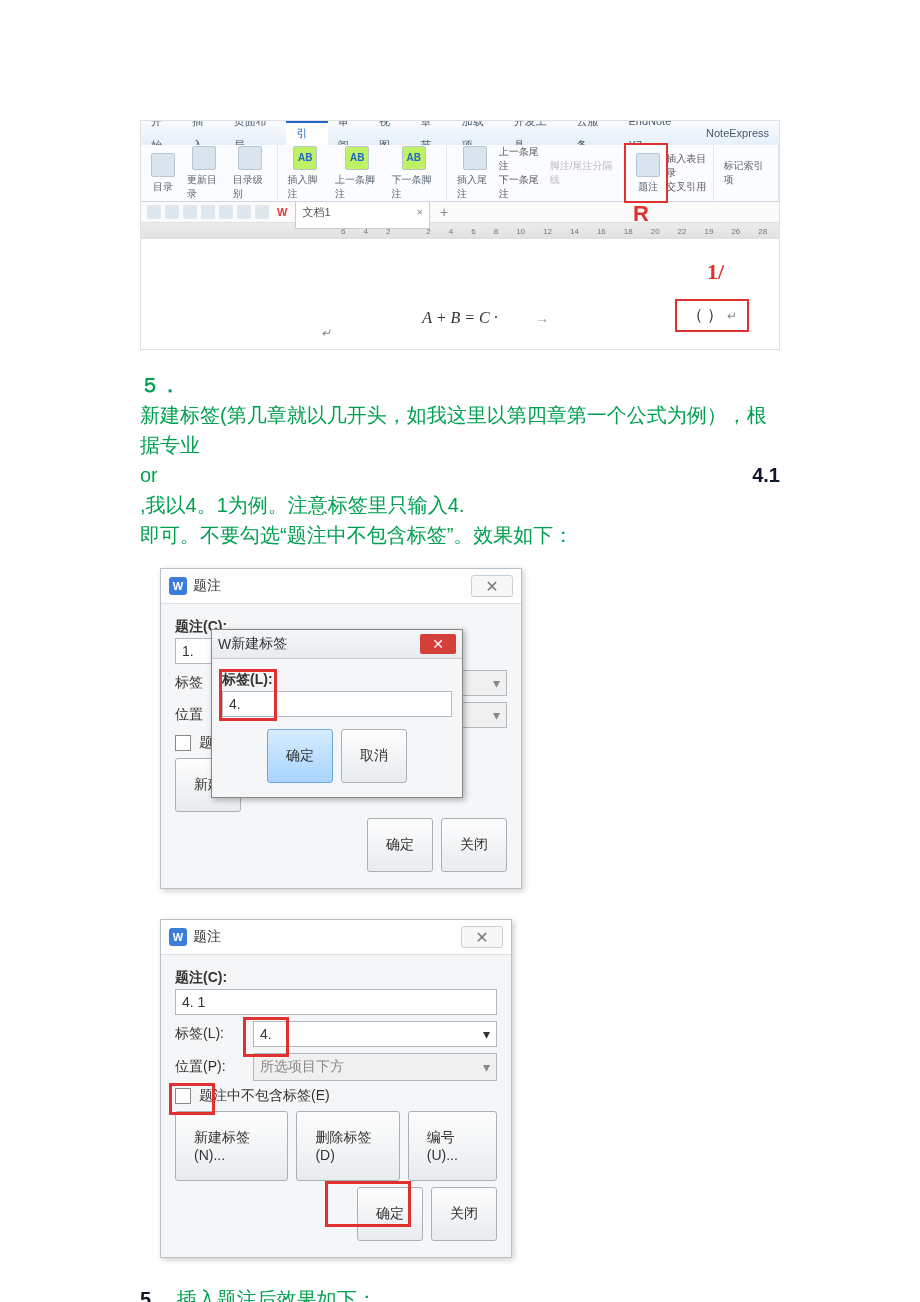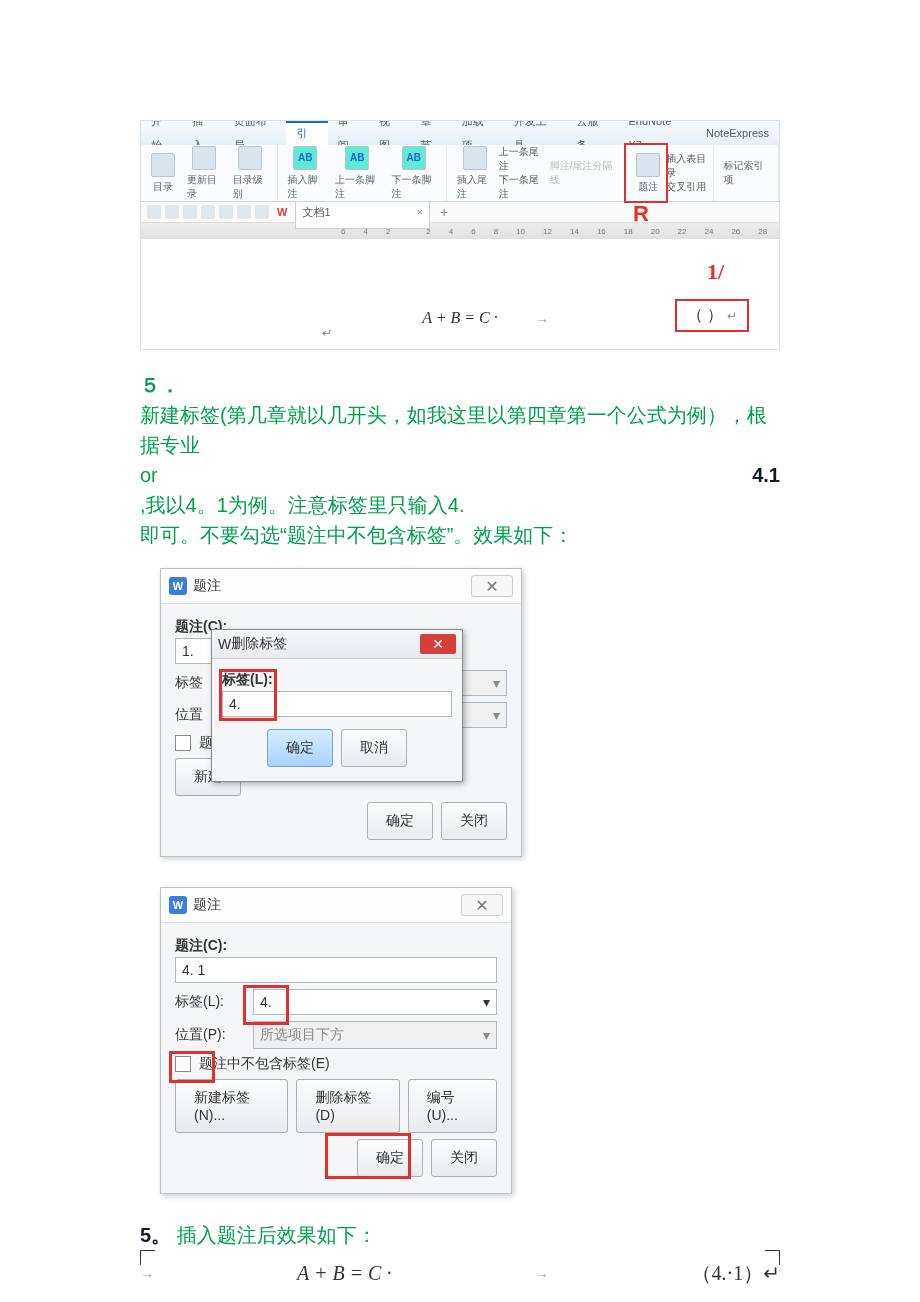--- a/index.html
+++ b/index.html
@@ -67,21 +67,21 @@
     width: 22px;
     height: 22px;
     background: #d9e4ef;
     border: 1px solid #b8c5d2;
     margin-bottom: 3px;
     border-radius: 2px;
   }
   .rbtn .ico.txt {
     display:flex;align-items:center;justify-content:center;
     font-size:10px;color:#2268c8;font-weight:bold;
-    background:#5eead4;
+    background:#bef264;
   }
   .rgrp {
     display:flex;
     border-right:1px solid #e0e7ee;
     height:100%;
     align-items:center;
     padding:0 4px;
   }
   .red-box {
     position:absolute;
@@ -183,21 +183,21 @@
     font-size:14px;
     background:#f0f0f0;color:#888;
     display:flex;justify-content:space-between;align-items:center;
   }
   .dlg-row {
     display:flex;align-items:center;gap:8px;margin:6px 0;
   }
   .dlg-btn {
     border:1px solid #a8b0b8;
     background:linear-gradient(#fdfdfd,#e8ecef);
-    padding:9px 18px;
+    padding:17px 18px;
     font-size:14px;
     border-radius:3px;
   }
   .dlg-btn.primary {
     background:linear-gradient(#d6ecff,#a8d4ff);
     border-color:#6ca8e0;
   }
   .chk {
     width:14px;height:14px;border:1px solid #888;background:#fff;display:inline-block;
   }
@@ -364,21 +364,21 @@
         <span>4</span>
     <span>6</span>
         <span>8</span>
     <span>10</span>
         <span>12</span>
     <span>14</span>
         <span>16</span>
     <span>18</span>
         <span>20</span>
     <span>22</span>
-        <span>24</span>
+        <span>19</span>
     <span>26</span>
         <span>28</span>
 
   </div>
 
   <div class="doc-area">
     <div class="red-accent" style="position:absolute;right:55px;top:20px;font-style:normal;">1/</div>
     <div style="position:absolute;left:50%;top:70px;transform:translateX(-50%);">A + B = C ·</div>
     <span class="arrow" style="position:absolute;right:230px;top:72px;">→</span>
     <div style="position:absolute;right:30px;top:60px;border:2px solid #e03030;padding:4px 10px;font-style:normal;font-family:SimSun;">
@@ -432,21 +432,21 @@
     </div>
     <div class="dlg-row" style="justify-content:flex-end;">
       <div class="dlg-btn">确定</div>
       <div class="dlg-btn">关闭</div>
     </div>
   </div>
 
   <div class="inner-dlg">
     <div class="inner-title">
       <div class="wicon">W</div>
-      <span>删除标签</span>
+      <span>新建标签</span>
       <div class="inner-close">✕</div>
     </div>
     <div style="padding:8px 10px;">
       <span class="dlg-label">标签(L):</span>
       <div style="position:relative;">
         <div class="dlg-input">4.</div>
         <div class="red-highlight" style="position:absolute;left:-3px;top:-22px;width:52px;height:46px;"></div>
       </div>
       <div class="dlg-row" style="justify-content:center;margin-top:12px;">
         <div class="dlg-btn primary">确定</div>

